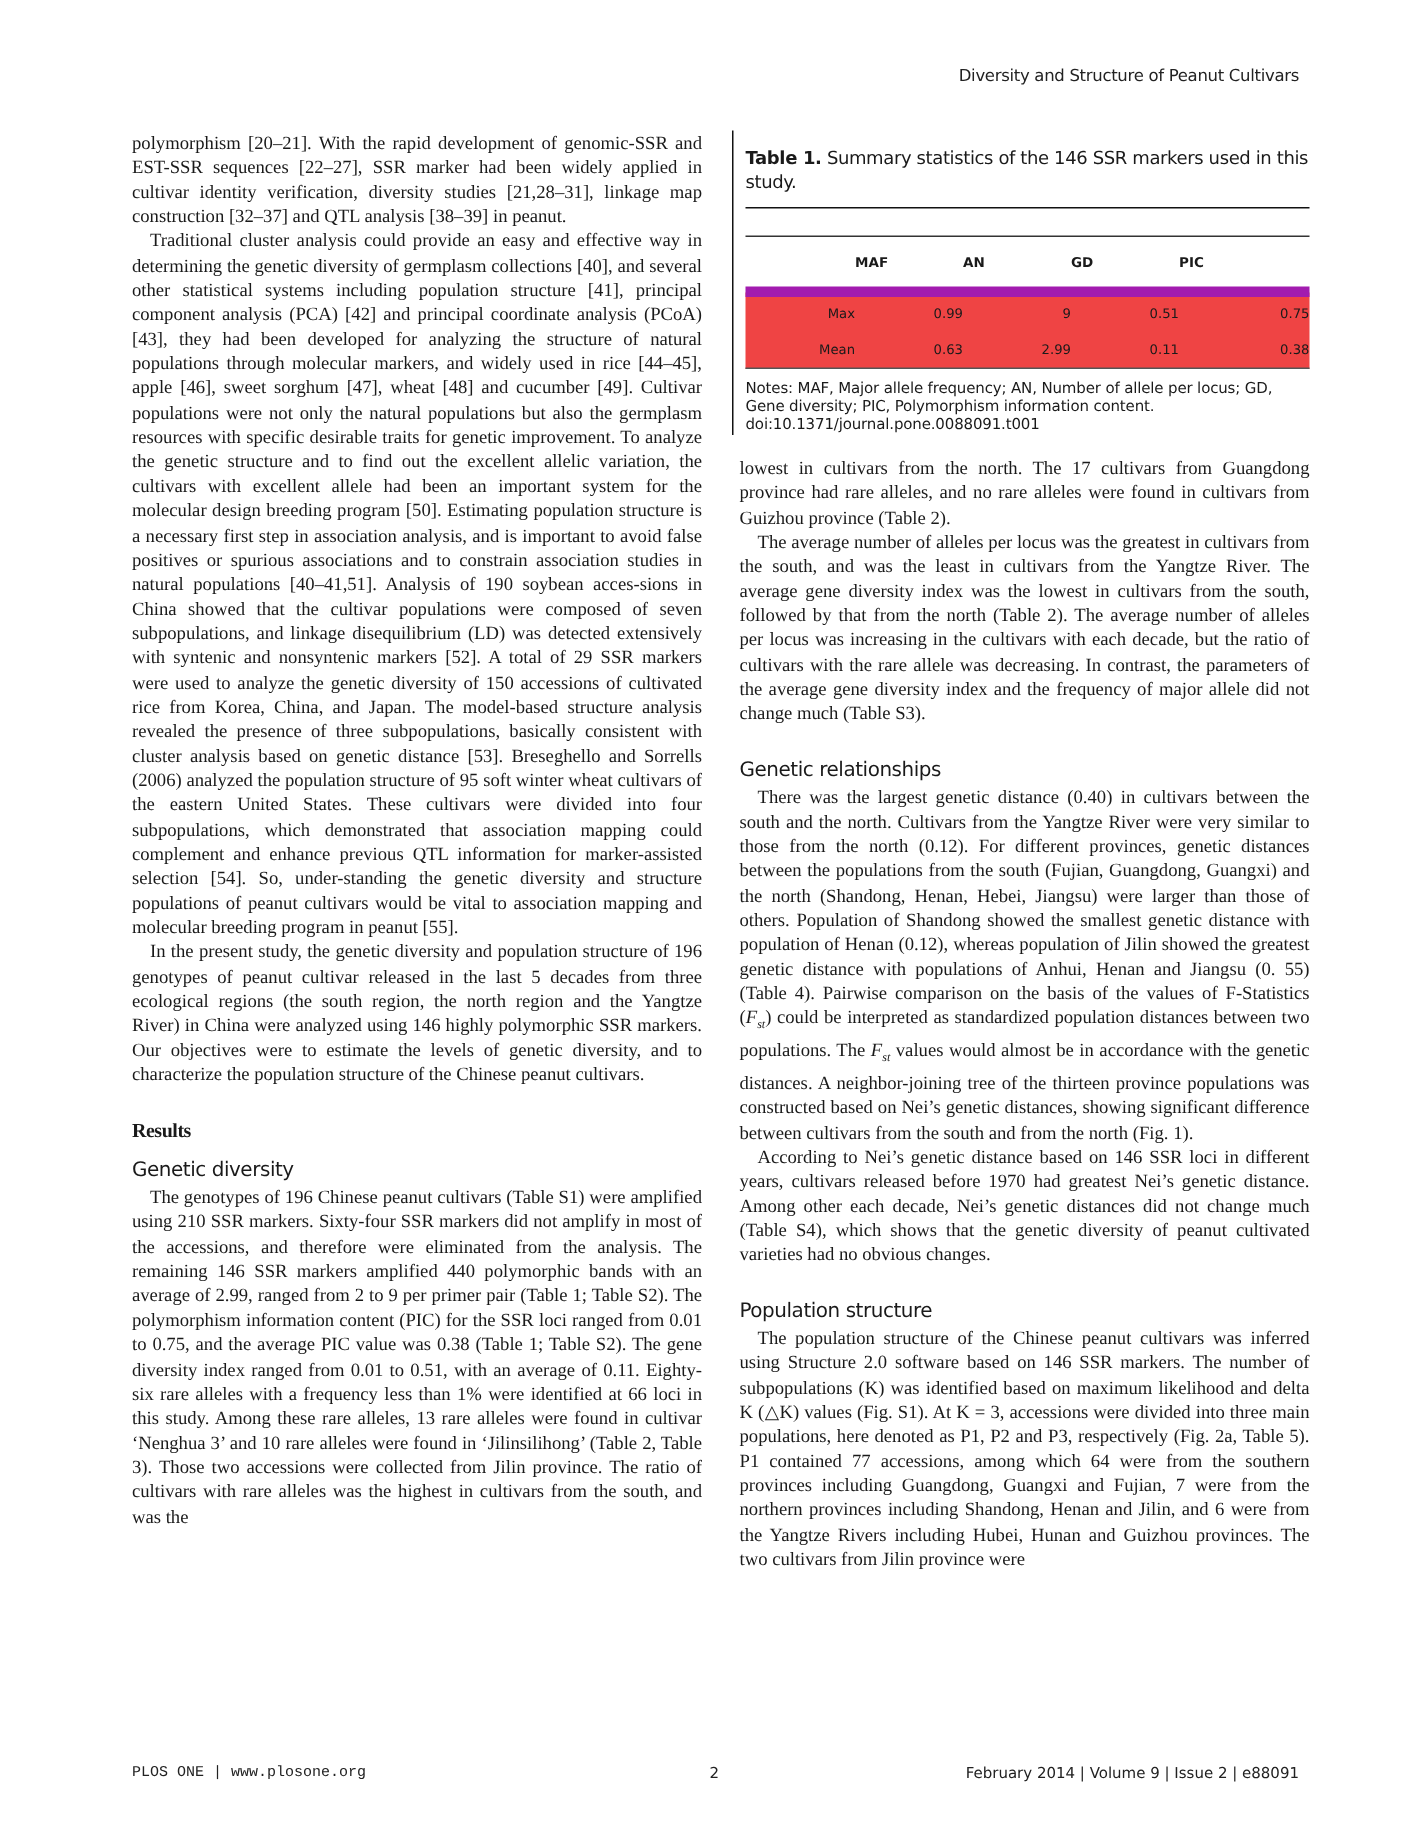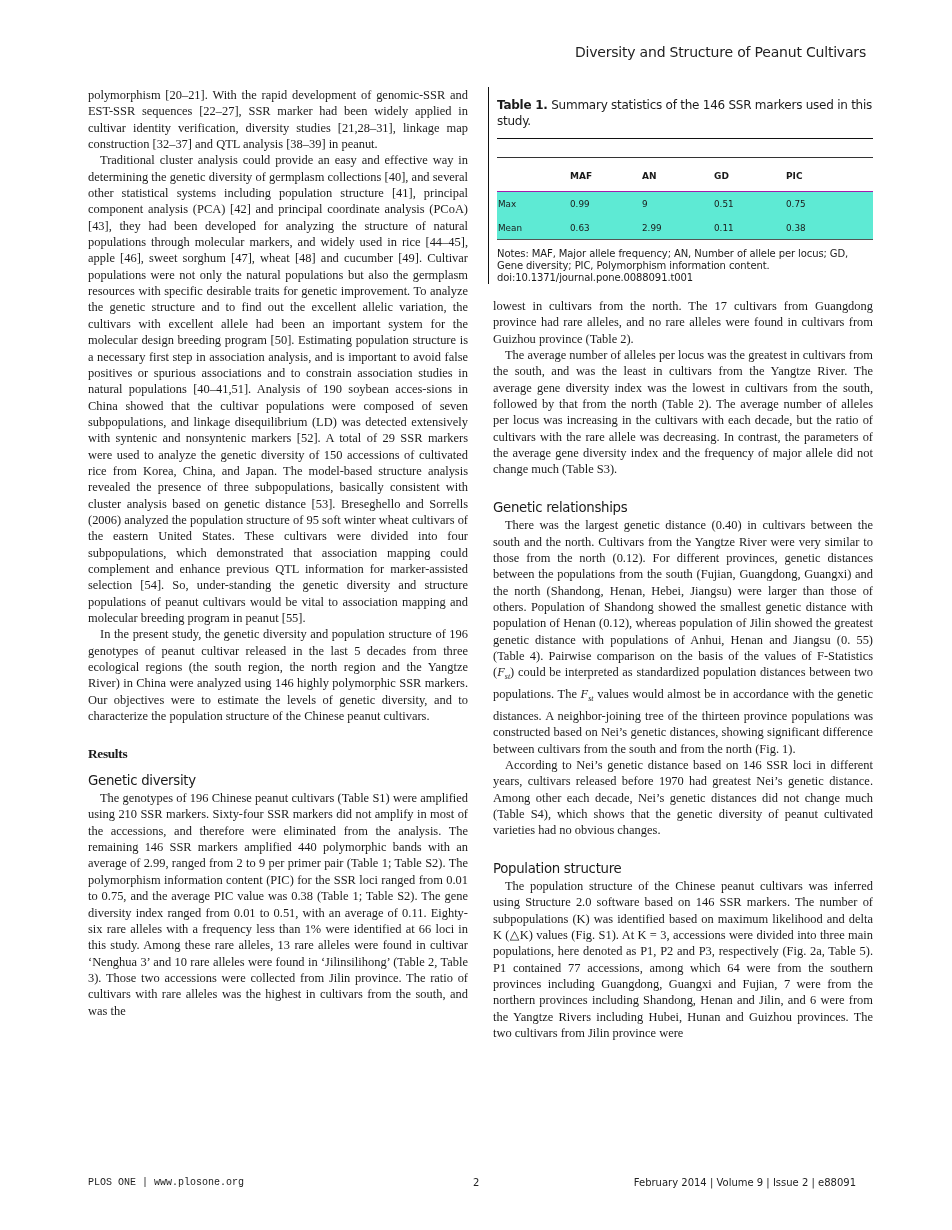--- a/index.html
+++ b/index.html
@@ -1,19 +1,19 @@
 <!DOCTYPE html>
 <html><head>
 <meta charset="utf-8">
 <style>
   html, body { margin: 0; padding: 0; background: #ffffff; }
   body { width: 952px; height: 1230px; position: relative; overflow: hidden; color: #1a1a1a; }
   .running-head {
     position: absolute; top: 44px; right: 86px;
-    font-family: "DejaVu Sans", sans-serif; font-size: 14px; color: #222;
+    font-family: "DejaVu Sans", sans-serif; font-size: 11px; color: #222;
     letter-spacing: -0.2px;
     padding-left: 45px;
   }
   .col {
     position: absolute; top: 87px; width: 380px;
     font-family: "Liberation Serif", serif; font-size: 12.45px; line-height: 16.35px;
     text-align: justify; hyphens: manual;
   }
   .col-left { left: 88px; }
   .col-right { left: 493px; }
@@ -38,39 +38,39 @@
   }
   .table-caption b { font-weight: bold; }
   .rule-thick { border-top: 1.6px solid #111; margin-top: 9px; }
   .rule-thin { border-top: 1px solid #333; margin-top: 18px; }
   table.stats {
     width: 100%; border-collapse: collapse;
     font-family: "DejaVu Sans", sans-serif; font-size: 8.8px;
   }
   table.stats th {
     text-align: left; font-weight: bold; font-size: 9px; padding: 10px 0 7px 0;
-    border-bottom: 1px solid #a21caf;
+    border-bottom: 7px solid #a21caf;
   }
   table.stats td { padding: 4px 0 3px 0; text-align: left; }
-  table.stats tr.shade td { background: #5eead4; }
+  table.stats tr.shade td { background: #ef4444; text-align: right; }
   table.stats tr.last td { border-bottom: 1px solid #555; }
   table.stats .c0 { width: 72px; padding-left: 1px; }
   table.stats .c1 { width: 72px; }
   table.stats .c2 { width: 72px; }
   table.stats .c3 { width: 72px; }
   .table-notes {
     font-family: "DejaVu Sans", sans-serif; font-size: 10px; line-height: 12px;
     margin-top: 8px; text-align: left; letter-spacing: -0.1px;
   }
   .footer {
     position: absolute; top: 1177px; font-family: "DejaVu Sans", sans-serif; font-size: 10px; color: #222;
   }
   .footer-left { left: 88px; font-family: Liberation Mono, monospace; }
   .footer-center { left: 473px; }
-  .footer-right { right: 96px; }
+  .footer-right { right: 86px; }
   i.sub { font-style: italic; }
   sub { font-size: 8px; }
 </style>
 </head>
 <body>
 
 <div class="running-head">Diversity and Structure of Peanut Cultivars</div>
 
 <div class="col col-left">
   <p>polymorphism [20–21]. With the rapid development of genomic-SSR and EST-SSR sequences [22–27], SSR marker had been widely applied in cultivar identity verification, diversity studies [21,28–31], linkage map construction [32–37] and QTL analysis [38–39] in peanut.</p>

